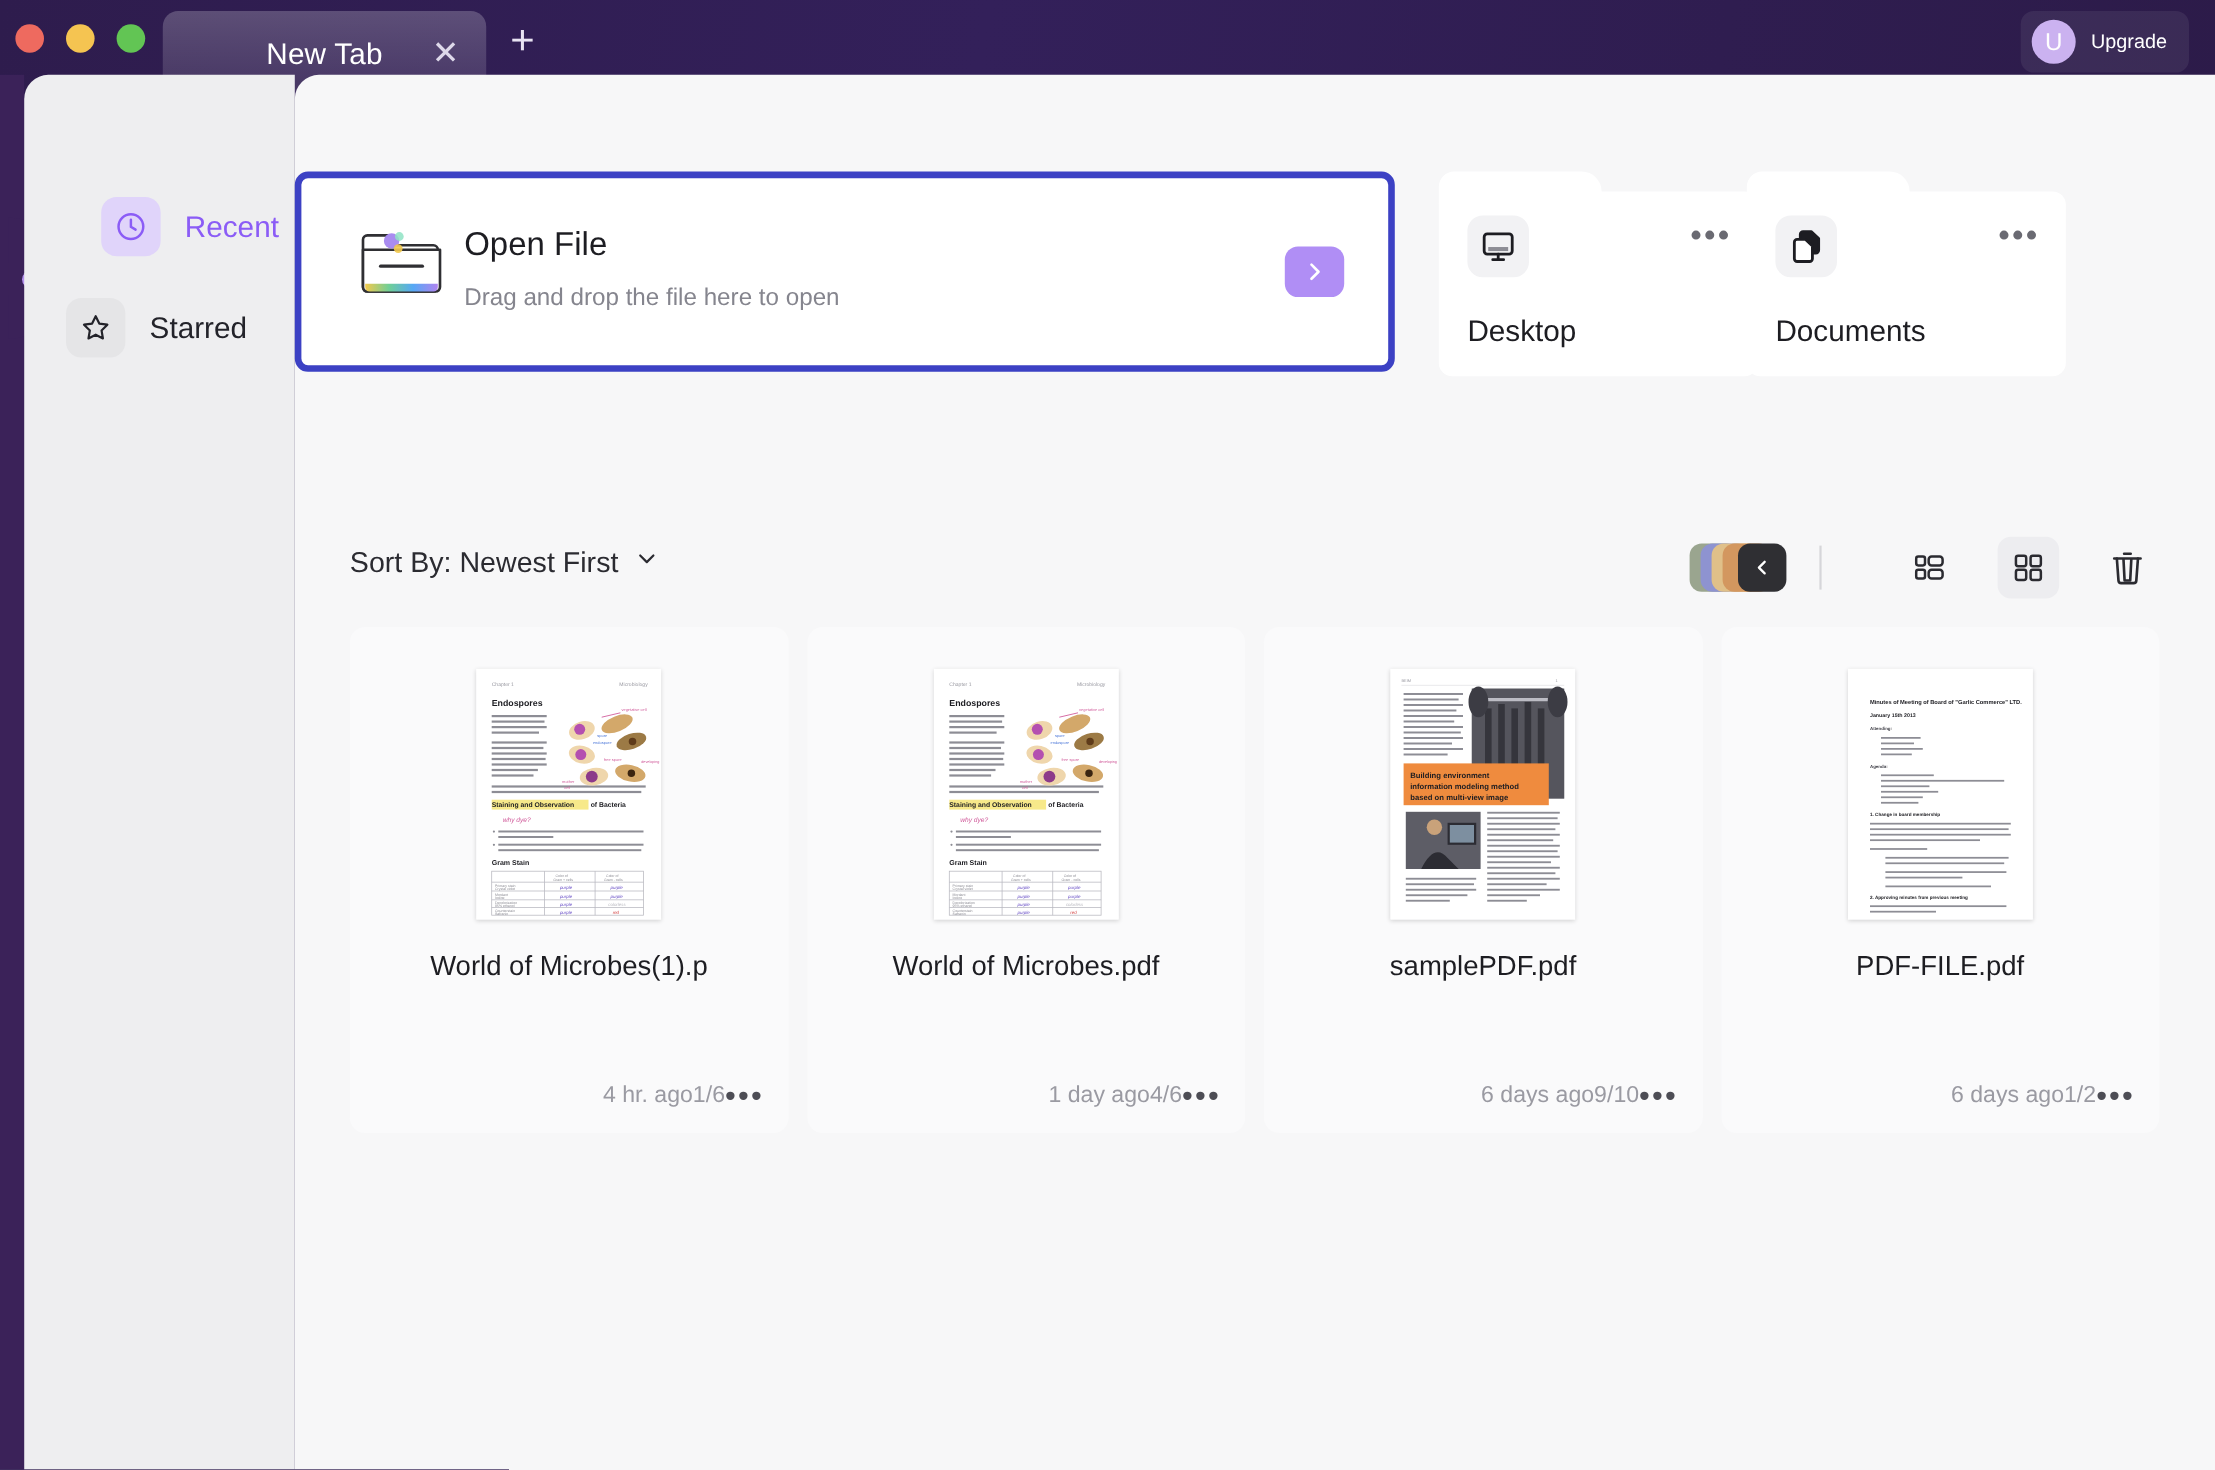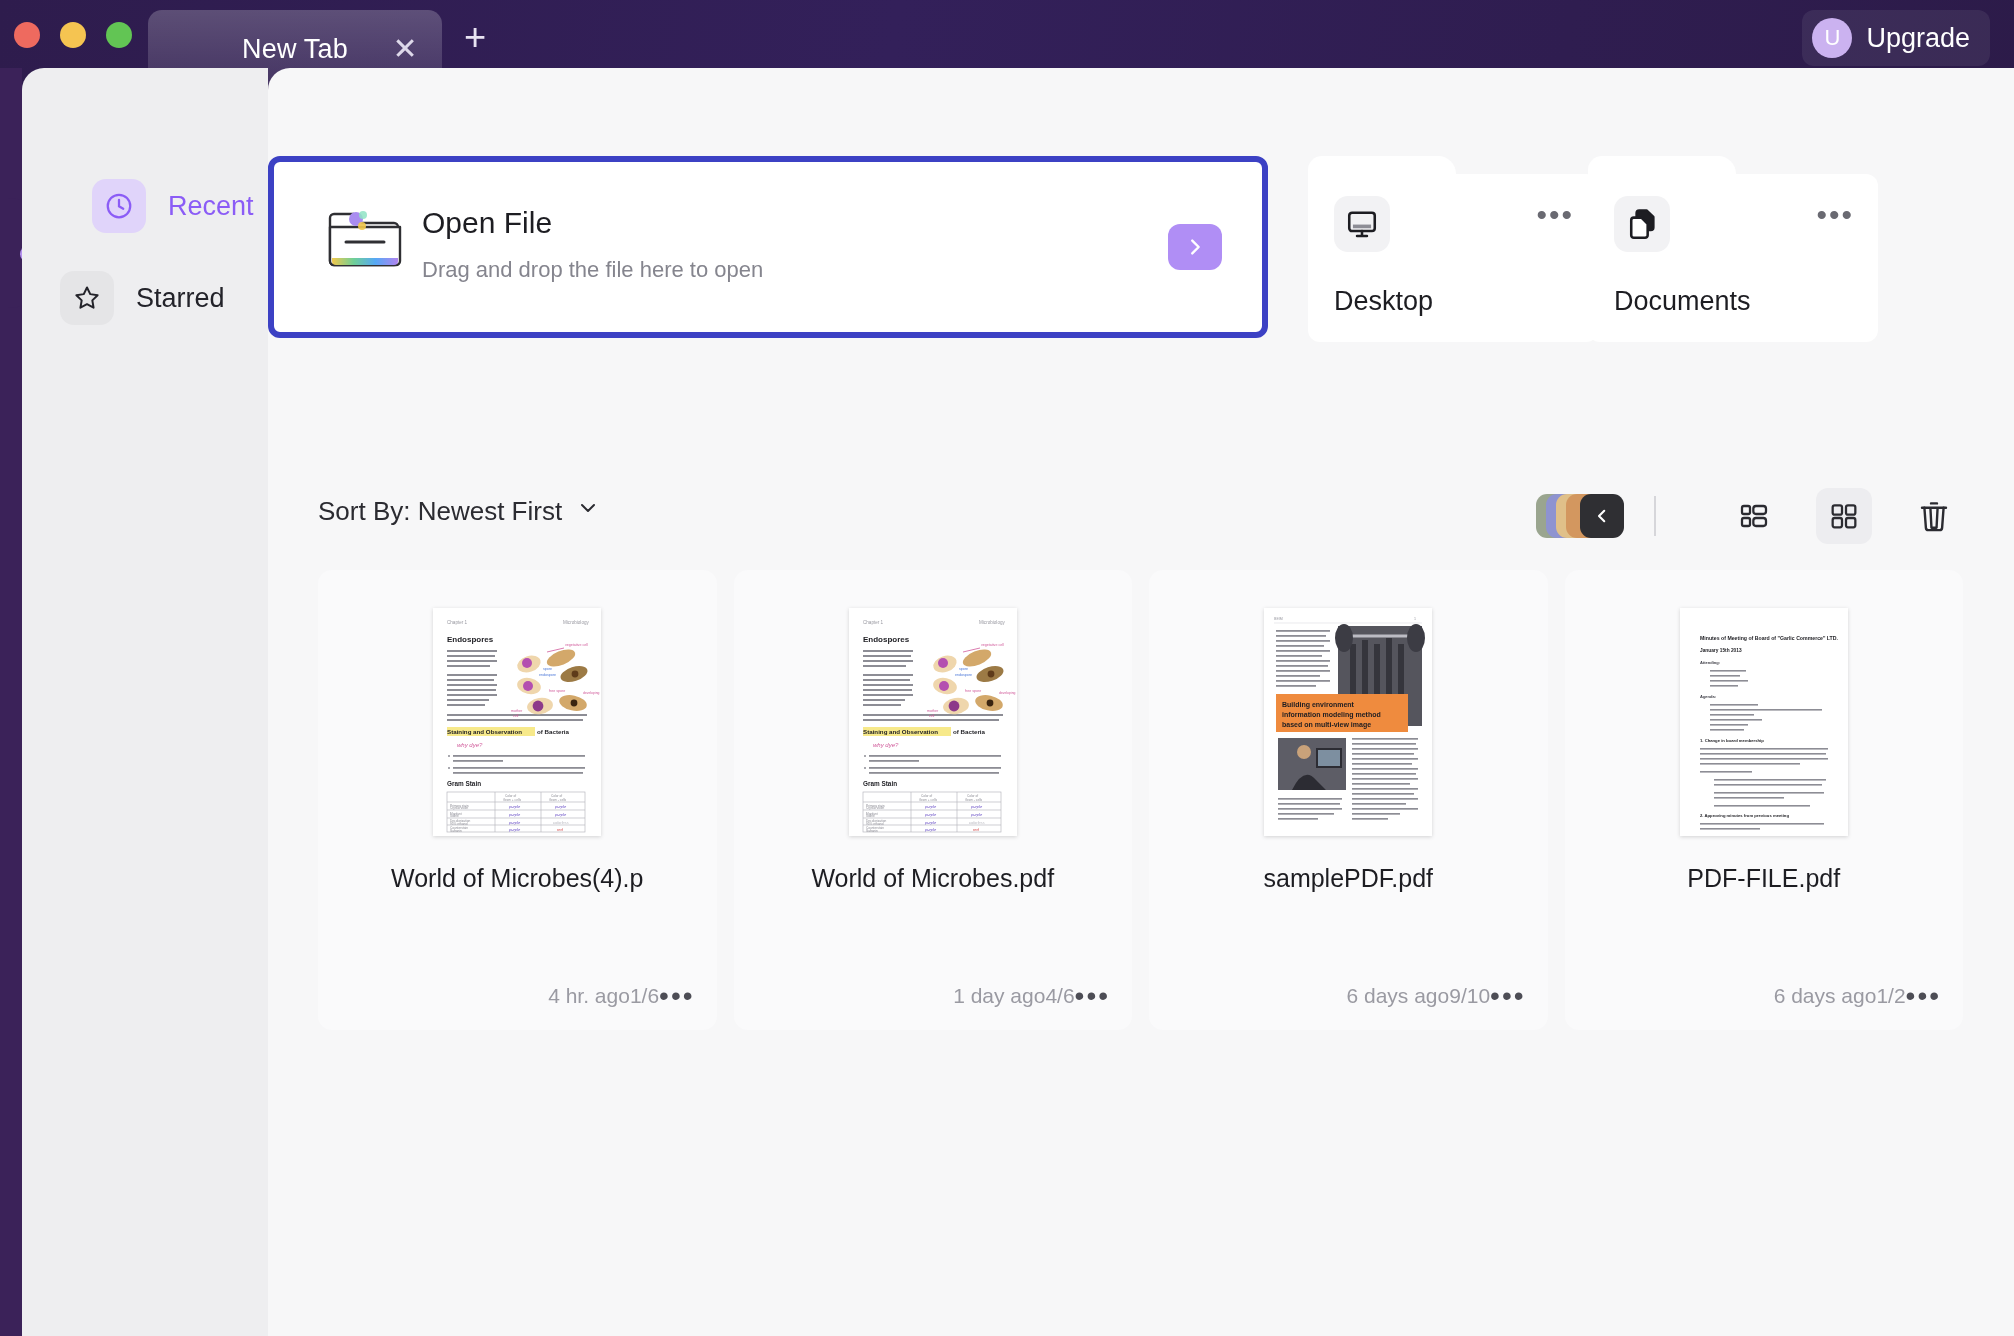--- a/index.html
+++ b/index.html
@@ -58,21 +58,21 @@
     height: 56px; padding: 0 20px 0 10px;
     display: flex; align-items: center; gap: 14px;
     border-radius: 12px; background: rgba(255,255,255,0.07);
   }
   .upgrade-avatar {
     width: 40px; height: 40px; border-radius: 50%;
     background: #cbb2f0; color: #ffffff;
     display: flex; align-items: center; justify-content: center;
     font-size: 22px;
   }
-  .upgrade-label { color: #ffffff; font-size: 27px; }
+  .upgrade-label { color: #ffffff; font-size: 18px; }
 
   
   .body {
     position: absolute; left: 0; top: 68px;
     width: 2014px; height: 1268px;
   }
   .edge-strip {
     position: absolute; left: 0; top: 0; width: 22px; height: 1268px;
     background: #3b2259;
   }
@@ -494,21 +494,21 @@
                   <text x="122" y="200">purple</text>
                 <text x="76" y="208">purple</text>
                   <text x="122" y="208">purple</text>
                 <text x="76" y="215.5">purple</text>
                 <text x="76" y="222.5">purple</text>
               </g>
               <text x="120" y="215.5" font-size="4" fill="#b9b9c0" font-family="Liberation Sans" font-style="italic">colorless</text>
               <text x="124" y="222.5" font-size="4" fill="#d13c3c" font-family="Liberation Sans" font-style="italic">red</text>
             </svg>
           </div>
-          <div class="fc-name">World of Microbes(4).p</div>
+          <div class="fc-name">World of Microbes(1).p</div>
           <div class="fc-meta">
             <span>4 hr. ago</span>
             <span>1/6</span>
             <span class="dots">•••</span>
           </div>
         </div>
 
         <div class="file-card">
           <div class="thumb-wrap">
             <svg width="168" height="228" viewBox="0 0 168 228">

